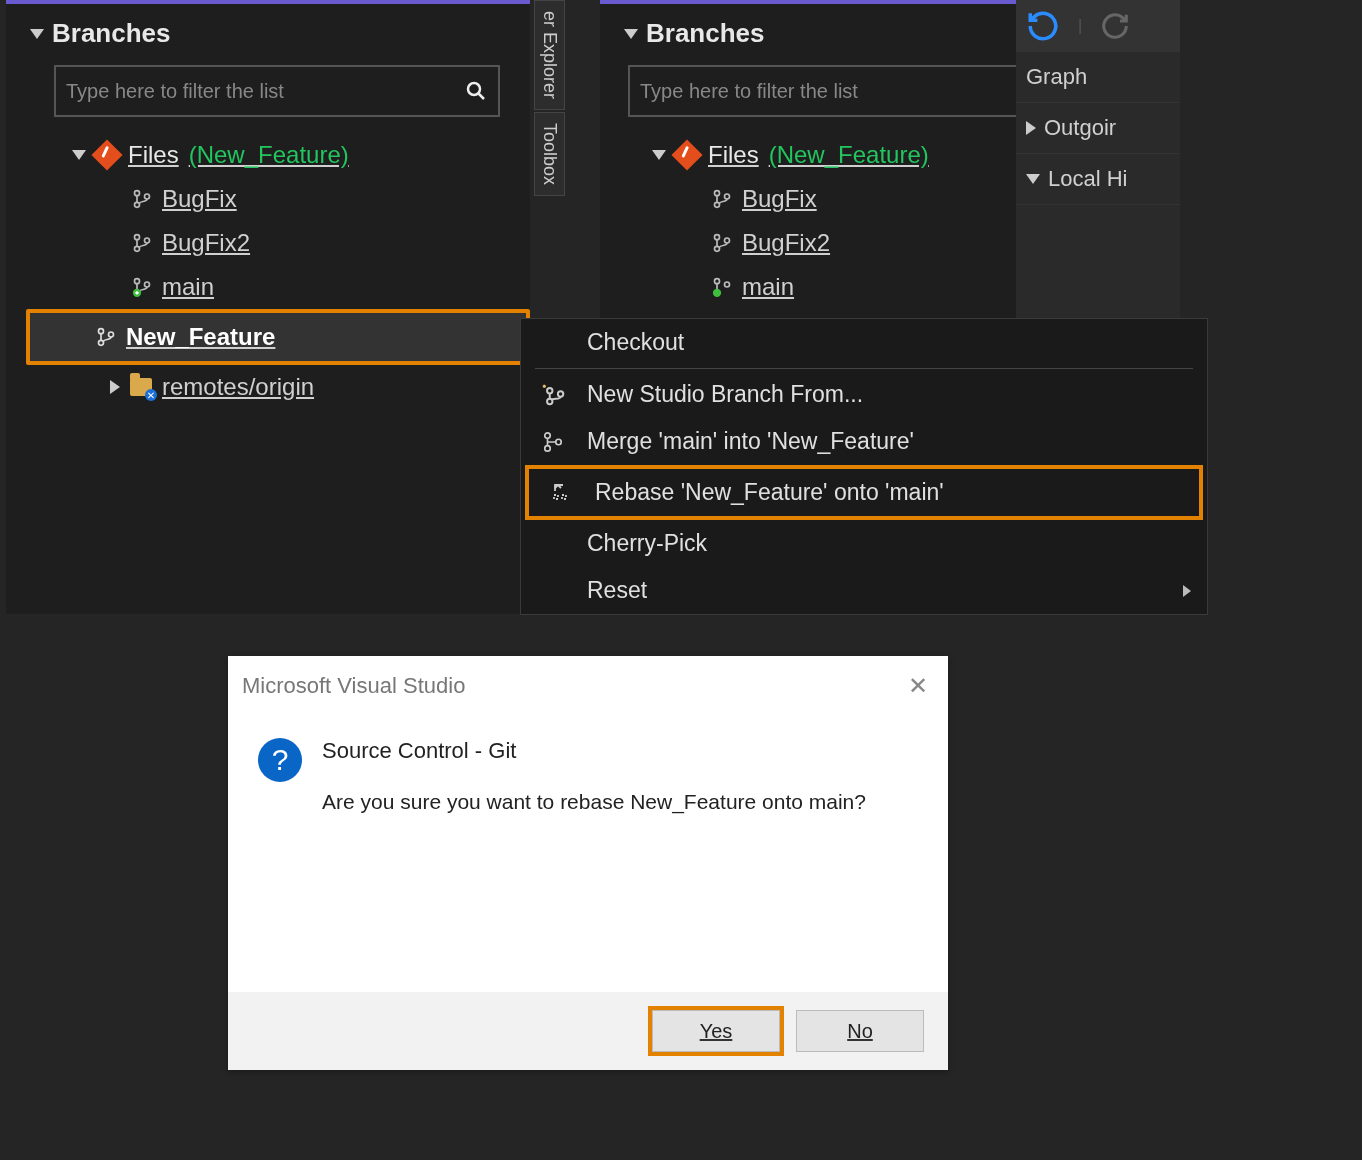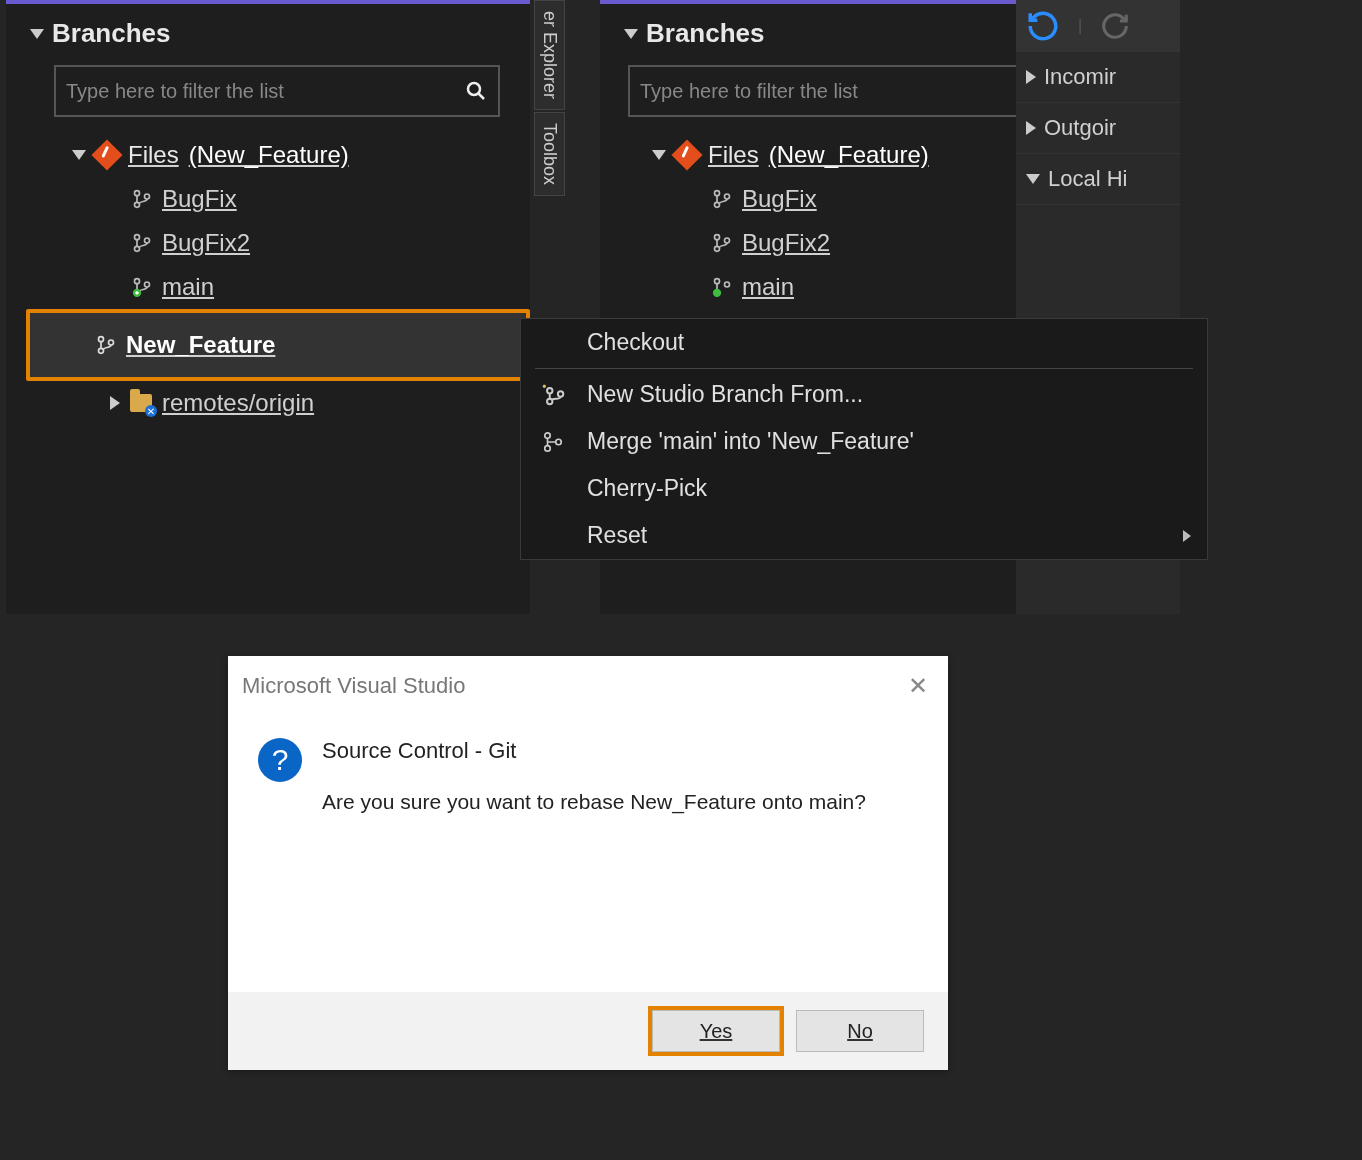--- a/index.html
+++ b/index.html
@@ -89,33 +89,33 @@
     display:inline-block;
     position:relative;
   }
   .git-diamond::after {
     content:""; position:absolute;
     left:6px; top:4px; width:3px; height:12px; background:#fff;
     transform: rotate(-20deg);
     border-radius:2px;
   }
   .repo-label { color: #e8e8e8; }
-  .repo-sub { color: #ffffff; }
+  .repo-sub { color: #22c55e; }
   .branch-ico {
     width:20px; display:inline-block; color:#bbb;
   }
   .highlight {
     border: 4px solid #e38100;
     border-radius: 2px;
   }
   .row-newfeature {
     background: #333;
     margin-left: -40px; padding-left: 106px;
     font-weight: 700; color: #fff;
-    height: 72px;
+    height: 56px;
   }
   .folder-ico {
     width:22px; height:18px; background:#d9a94b;
     position:relative; display:inline-block; border-radius:2px;
   }
   .folder-ico::before {
     content:""; position:absolute; left:0; top:-5px;
     width:10px; height:6px; background:#d9a94b; border-radius:2px 2px 0 0;
   }
   .folder-ico .badge {
@@ -340,22 +340,21 @@
         <path d="M3 12a9 9 0 1 0 3-6.7L3 8"></path>
         <path d="M3 3v5h5"></path>
       </svg>
     <span style="color:#555">|</span>
     <svg width="30" height="30" viewBox="0 0 24 24" fill="none" stroke="#666" stroke-width="2.5">
         <path d="M21 12a9 9 0 1 1-3-6.7L21 8"></path>
         <path d="M21 3v5h-5"></path>
       </svg>
   </div>
   <div class="far-section">
-      <span class="tri-right"></span>
-      <span>Incomir</span>
+      <span>Graph</span>
     </div>
   <div class="far-section">
       <span class="tri-right"></span>
       <span>Outgoir</span>
     </div>
   <div class="far-section">
       <span class="tri-down" style="border-top-color:#ccc"></span>
       <span>Local Hi</span>
     </div>
 </div>
@@ -382,20 +381,31 @@
     <span class="ctx-icon-col">
       <svg width="22" height="26" viewBox="0 0 24 24" fill="none" stroke="#ccc" stroke-width="1.8">
           <circle cx="6" cy="5" r="3"></circle>
           <circle cx="6" cy="19" r="3"></circle>
           <circle cx="18" cy="12" r="3"></circle>
           <path d="M6 8v8M6 12c5 0 5 0 9 0"></path>
         </svg>
     </span>
     <span class="lbl">Merge 'main' into 'New_Feature'</span>
   </div>
+  <div class="ctx-item ctx-highlight">
+    <span class="ctx-icon-col">
+      <svg width="24" height="24" viewBox="0 0 24 24" fill="none" stroke="#ccc" stroke-width="1.8">
+          <path d="M14 4H6v6"></path>
+          <path d="M9 7l-3-3-3 3" transform="translate(3,0)"></path>
+          <rect x="5" y="14" width="4" height="4" stroke-dasharray="2 2"></rect>
+          <rect x="13" y="14" width="4" height="4" stroke-dasharray="2 2"></rect>
+        </svg>
+    </span>
+    <span class="lbl">Rebase 'New_Feature' onto 'main'</span>
+  </div>
   <div class="ctx-item">
     <span class="ctx-icon-col"></span>
     <span class="lbl">Cherry-Pick</span>
   </div>
   <div class="ctx-item">
     <span class="ctx-icon-col"></span>
     <span class="lbl">Reset</span>
     <span class="ctx-arrow"></span>
   </div>
 </div>

